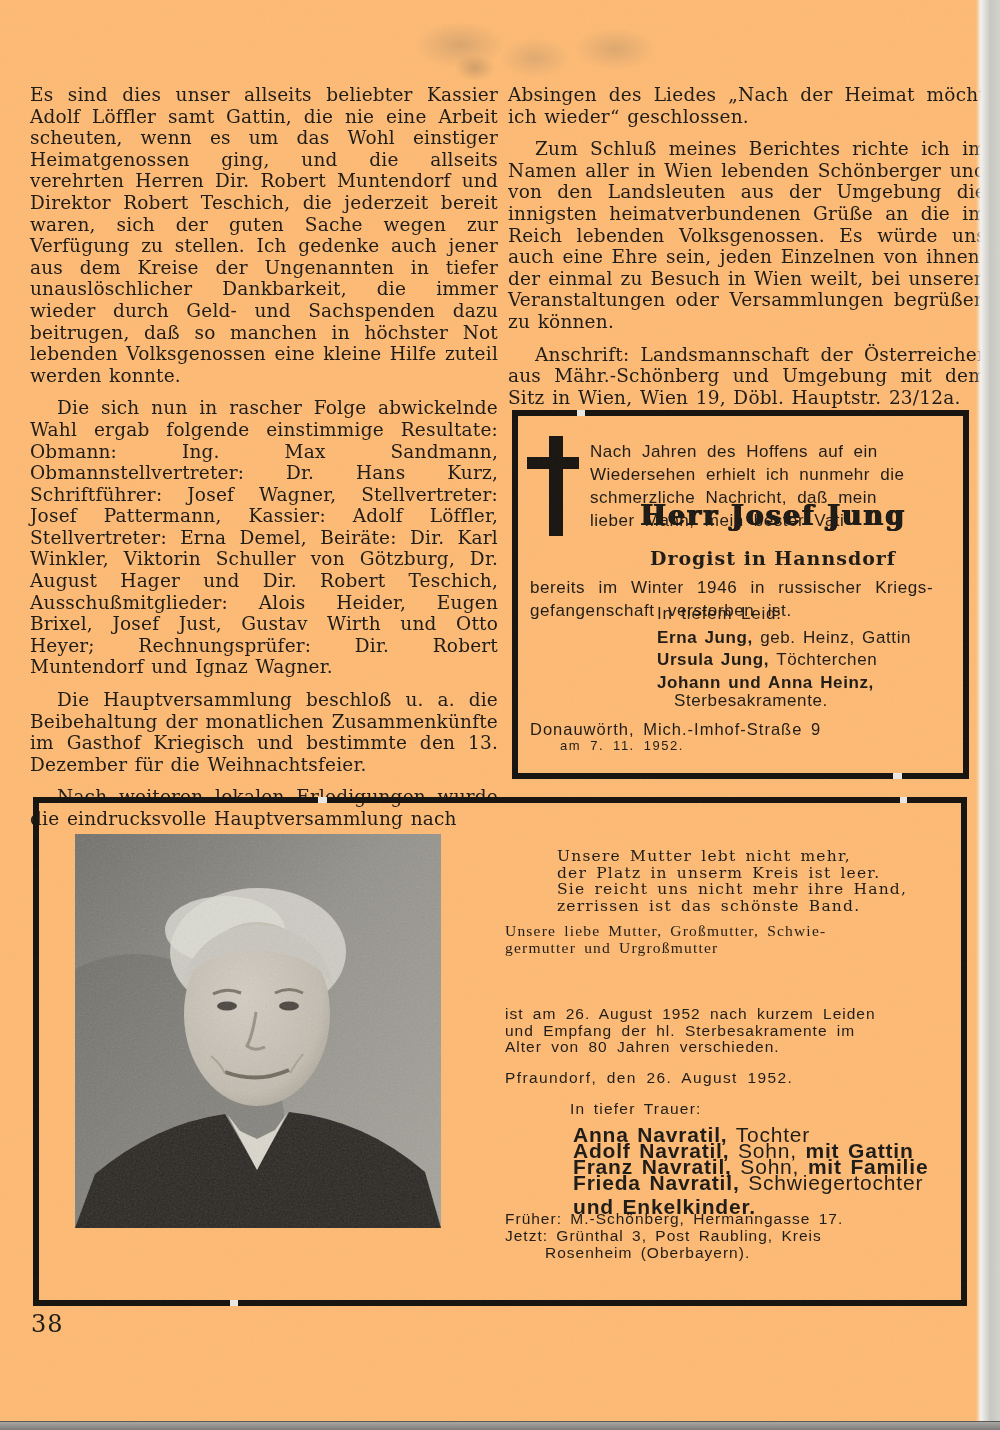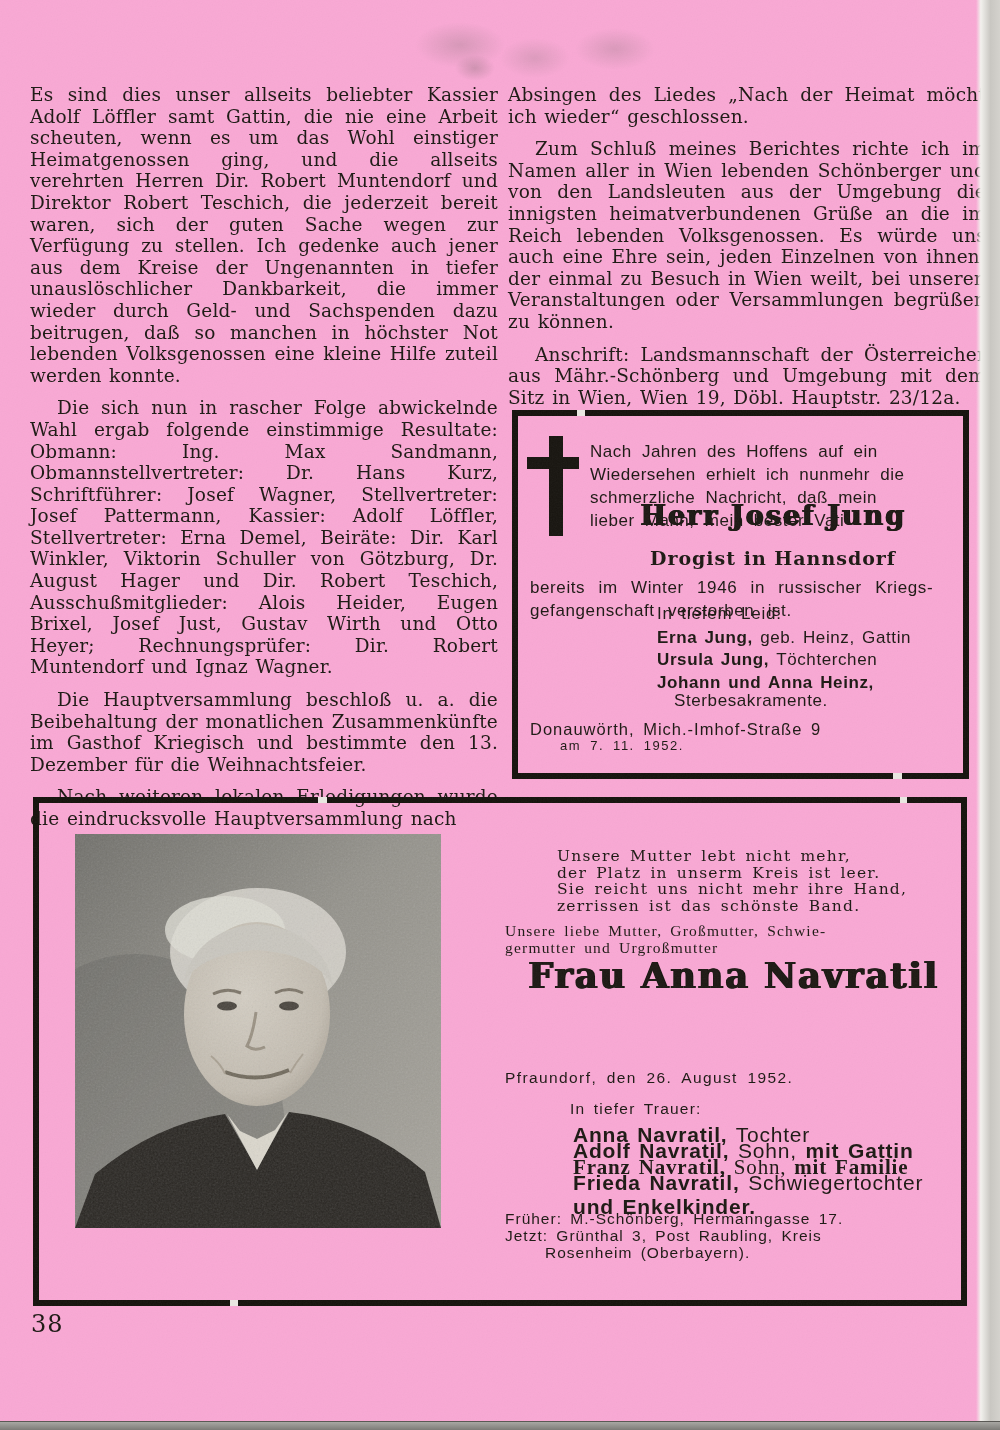--- a/index.html
+++ b/index.html
@@ -1,16 +1,16 @@
 <!DOCTYPE html>
 <html><head>
 <meta charset="utf-8">
 <style>
   html,body{margin:0;padding:0;}
-  .page{position:relative;width:1000px;height:1430px;background:#f9a8d4;overflow:hidden;
+  .page{position:relative;width:1000px;height:1430px;background:#fdba74;overflow:hidden;
         color:#1c1813;font-family:"DejaVu Serif",serif;}
   .noise-overlay{position:absolute;inset:0;pointer-events:none;opacity:.06;}
   .right-shade{position:absolute;top:0;right:0;width:24px;height:1430px;
       background:linear-gradient(to right,rgba(200,198,192,0),#f2f1ed 20%,#c9c7c2 60%,#d4d2cd);}
   .bottom-strip{position:absolute;left:0;bottom:0;width:1000px;height:8px;
       background:linear-gradient(#a8a7a3,#7c7b77);border-top:1px solid #5a5955;}
   .smudge{position:absolute;border-radius:50%;pointer-events:none;}
   .s1{left:415px;top:22px;width:90px;height:46px;background:radial-gradient(closest-side,rgba(95,92,85,.22),rgba(95,92,85,0));}
   .s2{left:500px;top:38px;width:70px;height:40px;background:radial-gradient(closest-side,rgba(95,92,85,.18),rgba(95,92,85,0));}
   .s3{left:575px;top:28px;width:80px;height:42px;background:radial-gradient(closest-side,rgba(95,92,85,.20),rgba(95,92,85,0));}
@@ -159,31 +159,33 @@
 
     <div class="abs poem">
       <div>Unsere Mutter lebt nicht mehr,</div>
       <div>der Platz in unserm Kreis ist leer.</div>
       <div>Sie reicht uns nicht mehr ihre Hand,</div>
       <div>zerrissen ist das schönste Band.</div>
     </div>
 
     <div class="abs sans nav-intro">Unsere liebe Mutter, Großmutter, Schwie-
 germutter und Urgroßmutter</div>
-    <div class="abs nav-name">Frau Anna Navratil</div>
+    <div class="abs sans nav-body">ist am 26. August 1952 nach kurzem Leiden
+und Empfang der hl. Sterbesakramente im
+Alter von 80 Jahren verschieden.</div>
     <div class="abs sans nav-place">Pfraundorf, den 26. August 1952.</div>
     <div class="abs sans nav-trauer">In tiefer Trauer:</div>
 
     <div class="nm sans" style="top:320px;">
       <span class="b">Anna Navratil,</span><span> Tochter</span><span class="b"></span>
     </div>
     <div class="nm sans" style="top:336px;">
       <span class="b">Adolf Navratil,</span><span> Sohn, </span><span class="b">mit Gattin</span>
     </div>
-    <div class="nm sans" style="top:352px;font-family:Liberation Serif, serif;">
+    <div class="nm sans" style="top:352px;">
       <span class="b">Franz Navratil,</span><span> Sohn, </span><span class="b">mit Familie</span>
     </div>
     <div class="nm sans" style="top:368px;">
       <span class="b">Frieda Navratil,</span><span> Schwiegertochter</span><span class="b"></span>
     </div>
     <div class="nm sans" style="top:384px;margin-top:8px;">
       <span class="b">und Enkelkinder.</span><span></span><span class="b"></span>
     </div>
 
     <div class="addr sans" style="left:466px;top:407px;">Früher: M.-Schönberg, Hermanngasse 17.</div>

